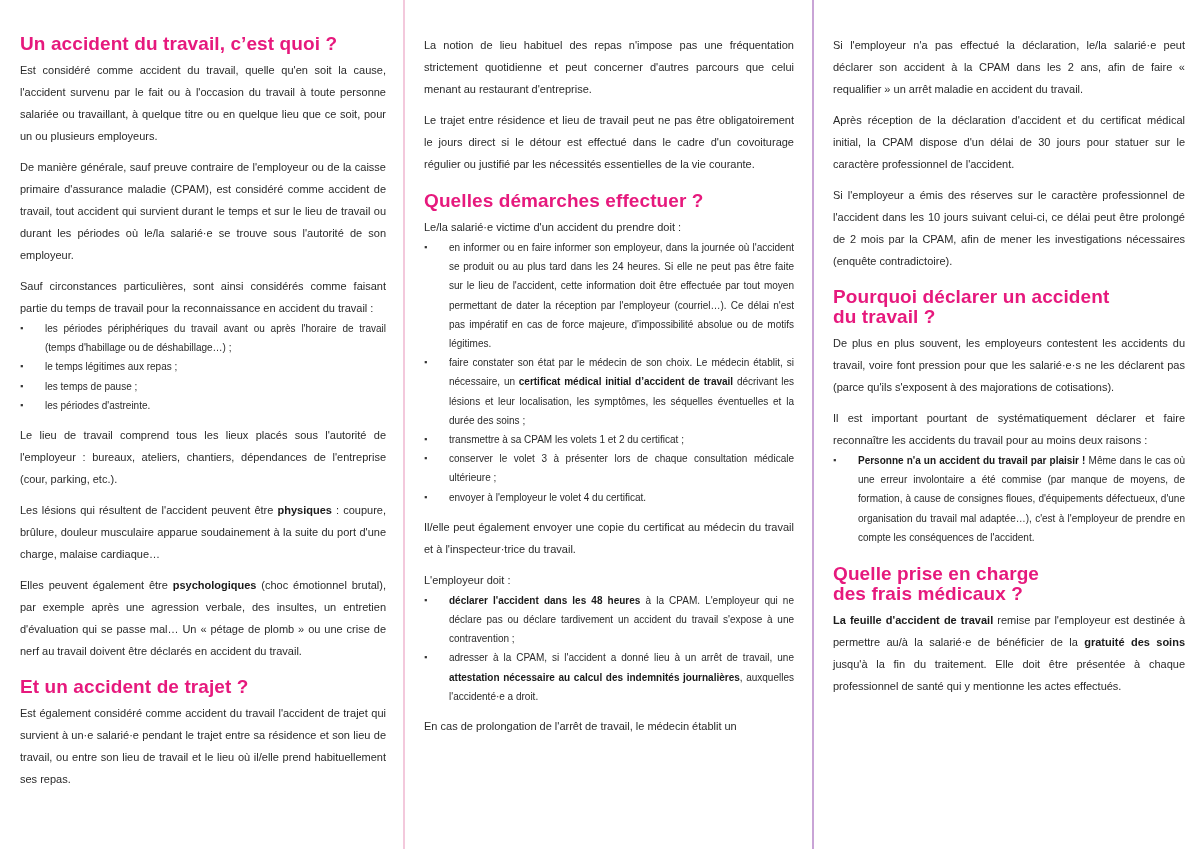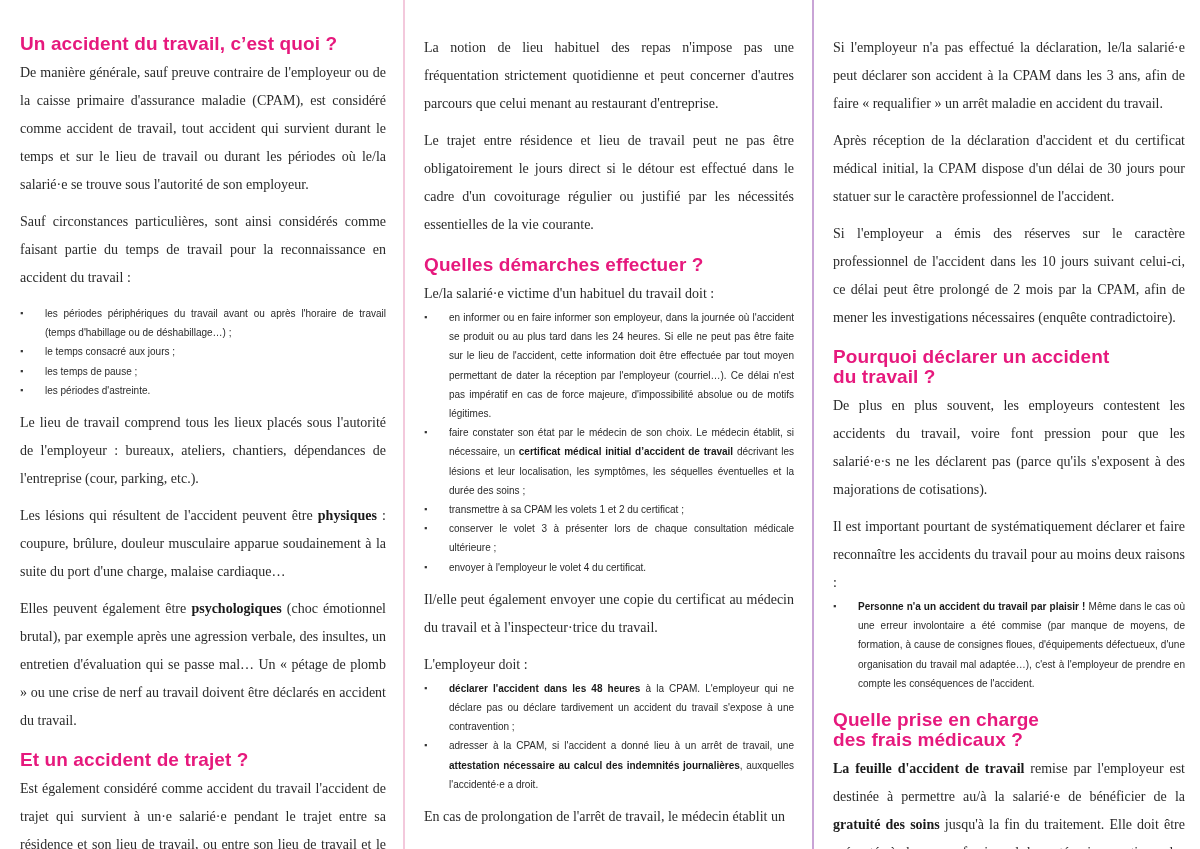--- a/index.html
+++ b/index.html
@@ -25,24 +25,23 @@
     font-family: "Liberation Sans", sans-serif;
     font-weight: 700;
     color: #e6197d;
     font-size: 19px;
     line-height: 20px;
     margin: 0 0 5px 0;
     letter-spacing: 0.1px;
   }
   p {
     margin: 0 0 9px 0;
-    font-size: 14px;
-    line-height: 28px;
+    font-size: 11px;
+    line-height: 22px;
     text-align: justify;
-    font-family: Liberation Serif, serif;
   }
   ul {
     list-style: none; margin: 0 0 9px 0; padding: 0;
   }
   li {
     position: relative; padding-left: 25px;
     font-size: 10px; line-height: 19.2px; text-align: justify;
   }
   li::before {
     content: "▪"; position: absolute; left: 0; top: 0; font-size: 9px; color: #333;
@@ -53,61 +52,62 @@
 </head>
 <body>
 
 <div class="page">
 
   <div class="divider div1"></div>
   <div class="divider div2"></div>
 
   <div class="col col1" style="top:34px;">
     <h2>Un accident du travail, c’est quoi ?</h2>
+    <p>Est considéré comme accident du travail, quelle qu'en soit la cause, l'accident survenu par le fait ou à l'occasion du travail à toute personne salariée ou travaillant, à quelque titre ou en quelque lieu que ce soit, pour un ou plusieurs employeurs.</p>
     <p>De manière générale, sauf preuve contraire de l'employeur ou de la caisse primaire d'assurance maladie (CPAM), est considéré comme accident de travail, tout accident qui survient durant le temps et sur le lieu de travail ou durant les périodes où le/la salarié·e se trouve sous l'autorité de son employeur.</p>
-    <p style="margin-bottom:12px">Sauf circonstances particulières, sont ainsi considérés comme faisant partie du temps de travail pour la reconnaissance en accident du travail :</p>
+    <p style="margin-bottom:0">Sauf circonstances particulières, sont ainsi considérés comme faisant partie du temps de travail pour la reconnaissance en accident du travail :</p>
     <ul>
       <li>les périodes périphériques du travail avant ou après l'horaire de travail (temps d'habillage ou de déshabillage…) ;</li>
-      <li>le temps consacré aux jours ;</li>
+      <li>le temps légitimes aux repas ;</li>
       <li>les temps de pause ;</li>
       <li>les périodes d'astreinte.</li>
     </ul>
     <p>Le lieu de travail comprend tous les lieux placés sous l'autorité de l'employeur : bureaux, ateliers, chantiers, dépendances de l'entreprise (cour, parking, etc.).</p>
     <p><span>Les lésions qui résultent de l'accident peuvent être </span><b>physiques</b><span> : coupure, brûlure, douleur musculaire apparue soudainement à la suite du port d'une charge, malaise cardiaque…</span></p>
     <p><span>Elles peuvent également être </span><b>psychologiques</b><span> (choc émotionnel brutal), par exemple après une agression verbale, des insultes, un entretien d'évaluation qui se passe mal… Un « pétage de plomb » ou une crise de nerf au travail doivent être déclarés en accident du travail.</span></p>
     <div class="sp" style="height:6px"></div>
     <h2>Et un accident de trajet ?</h2>
     <p>Est également considéré comme accident du travail l'accident de trajet qui survient à un·e salarié·e pendant le trajet entre sa résidence et son lieu de travail, ou entre son lieu de travail et le lieu où il/elle prend habituellement ses repas.</p>
 
   </div>
 
   <div class="col col2" style="top:34px;">
     <p>La notion de lieu habituel des repas n'impose pas une fréquentation strictement quotidienne et peut concerner d'autres parcours que celui menant au restaurant d'entreprise.</p>
     <p>Le trajet entre résidence et lieu de travail peut ne pas être obligatoirement le jours direct si le détour est effectué dans le cadre d'un covoiturage régulier ou justifié par les nécessités essentielles de la vie courante.</p>
     <div class="sp" style="height:7px"></div>
     <h2>Quelles démarches effectuer ?</h2>
-    <p style="margin-bottom:0">Le/la salarié·e victime d'un habituel du travail doit :</p>
+    <p style="margin-bottom:0">Le/la salarié·e victime d'un accident du prendre doit :</p>
     <ul>
       <li>en informer ou en faire informer son employeur, dans la journée où l'accident se produit ou au plus tard dans les 24 heures. Si elle ne peut pas être faite sur le lieu de l'accident, cette information doit être effectuée par tout moyen permettant de dater la réception par l'employeur (courriel…). Ce délai n'est pas impératif en cas de force majeure, d'impossibilité absolue ou de motifs légitimes.</li>
       <li><span>faire constater son état par le médecin de son choix. Le médecin établit, si nécessaire, un </span><b>certificat médical initial d’accident de travail</b><span> décrivant les lésions et leur localisation, les symptômes, les séquelles éventuelles et la durée des soins ;</span></li>
       <li>transmettre à sa CPAM les volets 1 et 2 du certificat ;</li>
       <li>conserver le volet 3 à présenter lors de chaque consultation médicale ultérieure ;</li>
       <li>envoyer à l'employeur le volet 4 du certificat.</li>
     </ul>
     <p>Il/elle peut également envoyer une copie du certificat au médecin du travail et à l'inspecteur·trice du travail.</p>
     <p style="margin-bottom:0">L'employeur doit :</p>
     <ul>
       <li><b>déclarer l'accident dans les 48 heures</b><span> à la CPAM. L'employeur qui ne déclare pas ou déclare tardivement un accident du travail s'expose à une contravention ;</span></li>
       <li><span>adresser à la CPAM, si l'accident a donné lieu à un arrêt de travail, une </span><b>attestation nécessaire au calcul des indemnités journalières</b><span>, auxquelles l'accidenté·e a droit.</span></li>
     </ul>
     <p><span>En cas de prolongation de l'arrêt de travail, le médecin établit un </span></p>
   </div>
 
   <div class="col col3" style="top:34px;">
-    <p>Si l'employeur n'a pas effectué la déclaration, le/la salarié·e peut déclarer son accident à la CPAM dans les 3 ans, afin de faire « requalifier » un arrêt maladie en accident du travail.</p>
+    <p>Si l'employeur n'a pas effectué la déclaration, le/la salarié·e peut déclarer son accident à la CPAM dans les 2 ans, afin de faire « requalifier » un arrêt maladie en accident du travail.</p>
     <p>Après réception de la déclaration d'accident et du certificat médical initial, la CPAM dispose d'un délai de 30 jours pour statuer sur le caractère professionnel de l'accident.</p>
     <p>Si l'employeur a émis des réserves sur le caractère professionnel de l'accident dans les 10 jours suivant celui-ci, ce délai peut être prolongé de 2 mois par la CPAM, afin de mener les investigations nécessaires (enquête contradictoire).</p>
     <div class="sp" style="height:6px"></div>
     <h2 style="width:290px">Pourquoi déclarer un accident du travail ?</h2>
     <p>De plus en plus souvent, les employeurs contestent les accidents du travail, voire font pression pour que les salarié·e·s ne les déclarent pas (parce qu'ils s'exposent à des majorations de cotisations).</p>
     <p style="margin-bottom:0">Il est important pourtant de systématiquement déclarer et faire reconnaître les accidents du travail pour au moins deux raisons :</p>
     <ul>
       <li><b>Personne n'a un accident du travail par plaisir !</b><span> Même dans le cas où une erreur involontaire a été commise (par manque de moyens, de formation, à cause de consignes floues, d'équipements défectueux, d'une organisation du travail mal adaptée…), c'est à l'employeur de prendre en compte les conséquences de l'accident.</span></li>
     </ul>
     <div class="sp" style="height:8px"></div>

